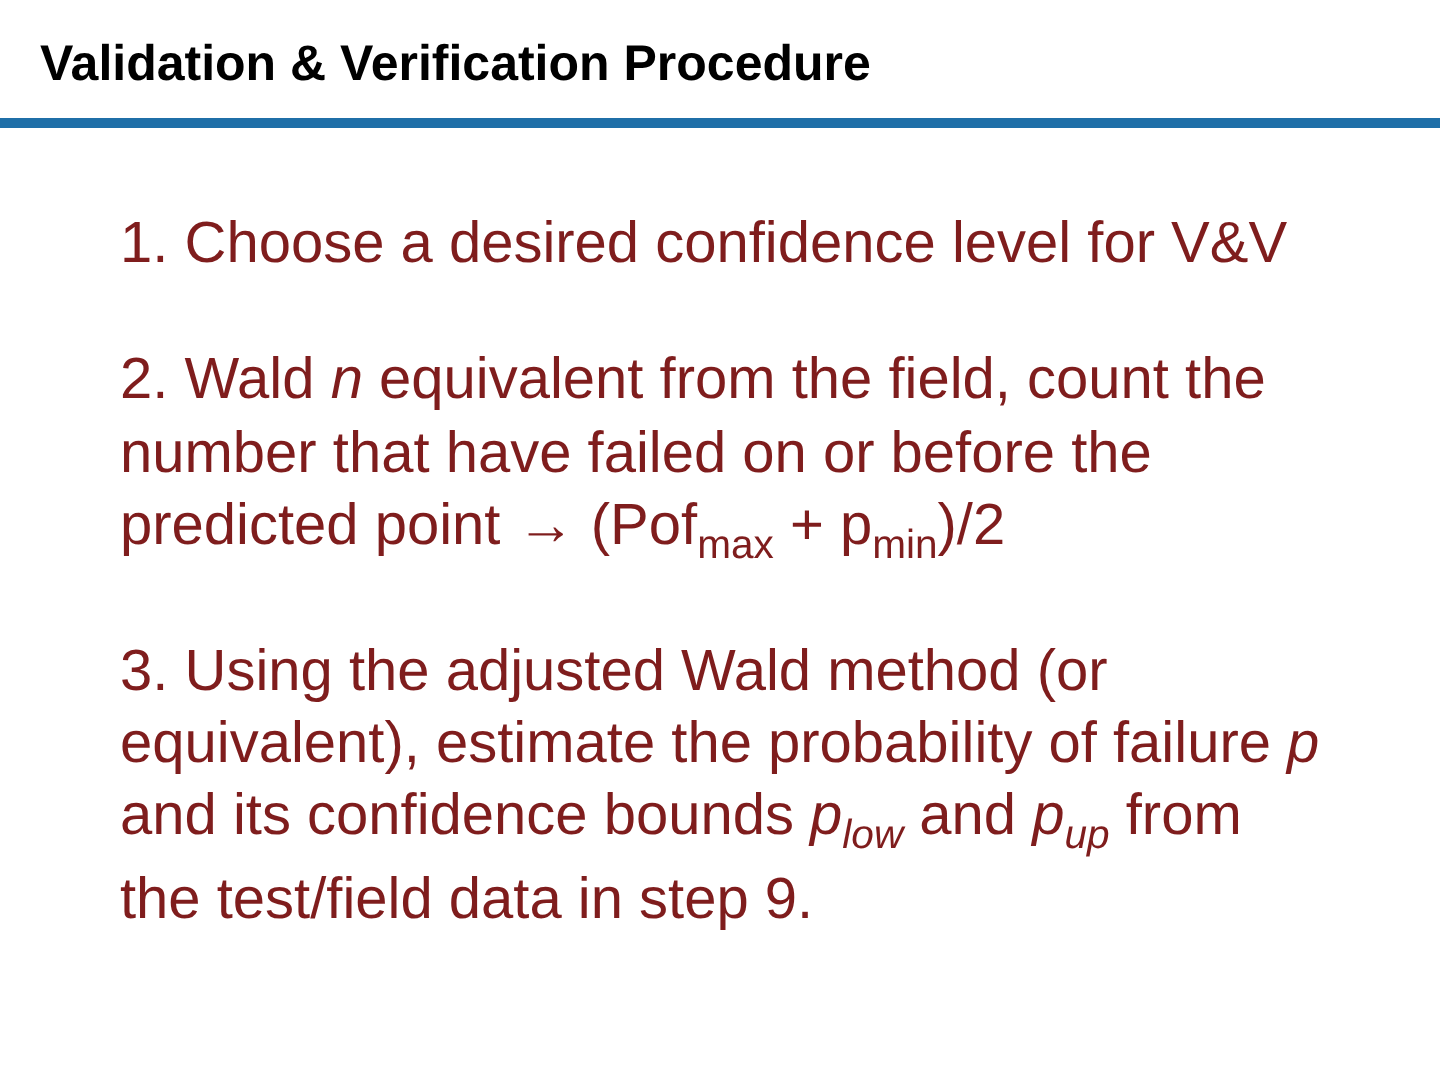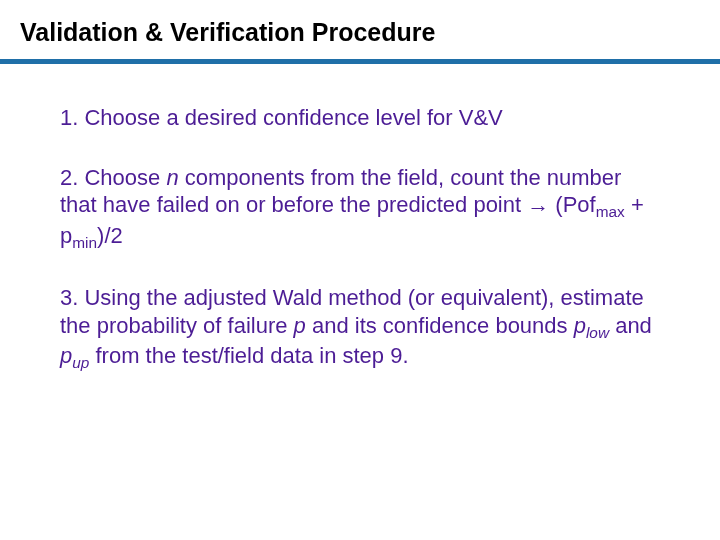--- a/index.html
+++ b/index.html
@@ -29,22 +29,22 @@
   }
   .underline {
     height: 5px;
     background: #1f6fa8;
     margin: 4px 0 0 0;
   }
   .content {
     padding: 40px 60px 20px 60px;
   }
   .step {
-    font-size: 22px;
-    color: #4c1d95;
+    font-size: 29px;
+    color: #7f1d1d;
     line-height: 1.25;
     margin-bottom: 32px;
   }
   .step .num {
     display: inline;
   }
   .italic { font-style: italic; }
   sub { font-size: 0.7em; vertical-align: sub; }
   .arrow { font-family: Arial, sans-serif; }
 </style>
@@ -58,21 +58,21 @@
 
 <div class="content">
 
   <div class="step">
     <span class="num">1.</span>
     <span>Choose a desired confidence level for V&amp;V</span>
   </div>
 
   <div class="step">
     <span class="num">2.</span>
-    <span>Choose </span><span class="italic">n</span><span> components from the field, count the number that have failed on or before the predicted point </span><span class="arrow">→</span><span> (Pof</span><sub>max</sub><span> + p</span><sub>min</sub><span>)/2</span>
+    <span>Wald </span><span class="italic">n</span><span> equivalent from the field, count the number that have failed on or before the predicted point </span><span class="arrow">→</span><span> (Pof</span><sub>max</sub><span> + p</span><sub>min</sub><span>)/2</span>
   </div>
 
   <div class="step">
     <span class="num">3.</span>
     <span>Using the adjusted Wald method (or equivalent), estimate the probability of failure </span><span class="italic">p</span><span> and its confidence bounds </span><span class="italic">p</span><sub class="italic">low</sub><span>  and  </span><span class="italic">p</span><sub class="italic">up</sub><span> from the test/field data in step 9.</span>
   </div>
 
 </div>
 
 </body></html>

